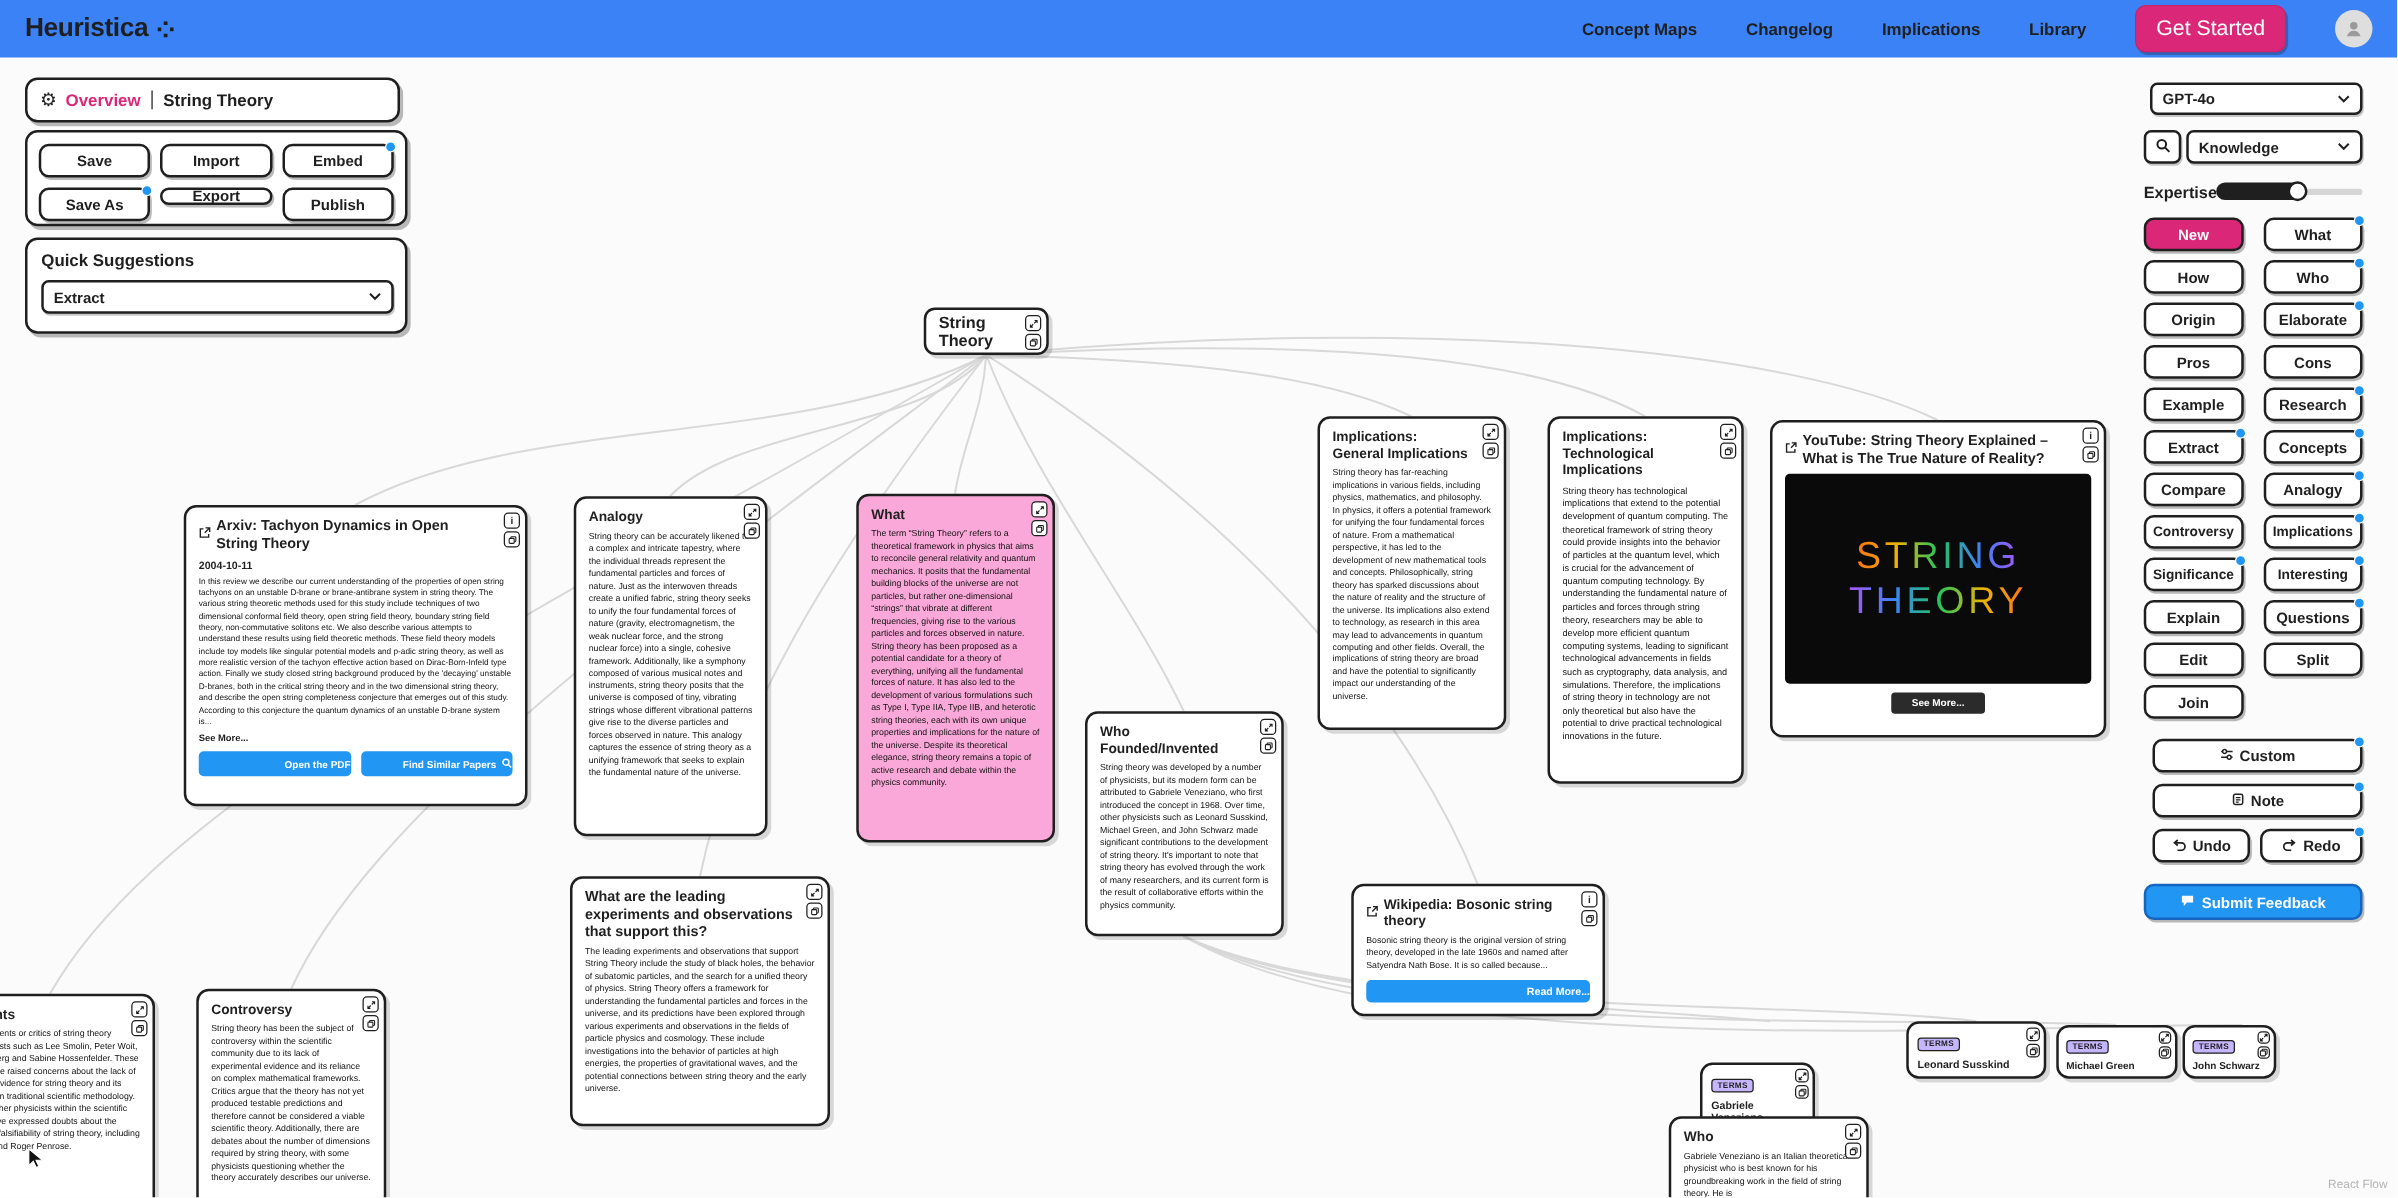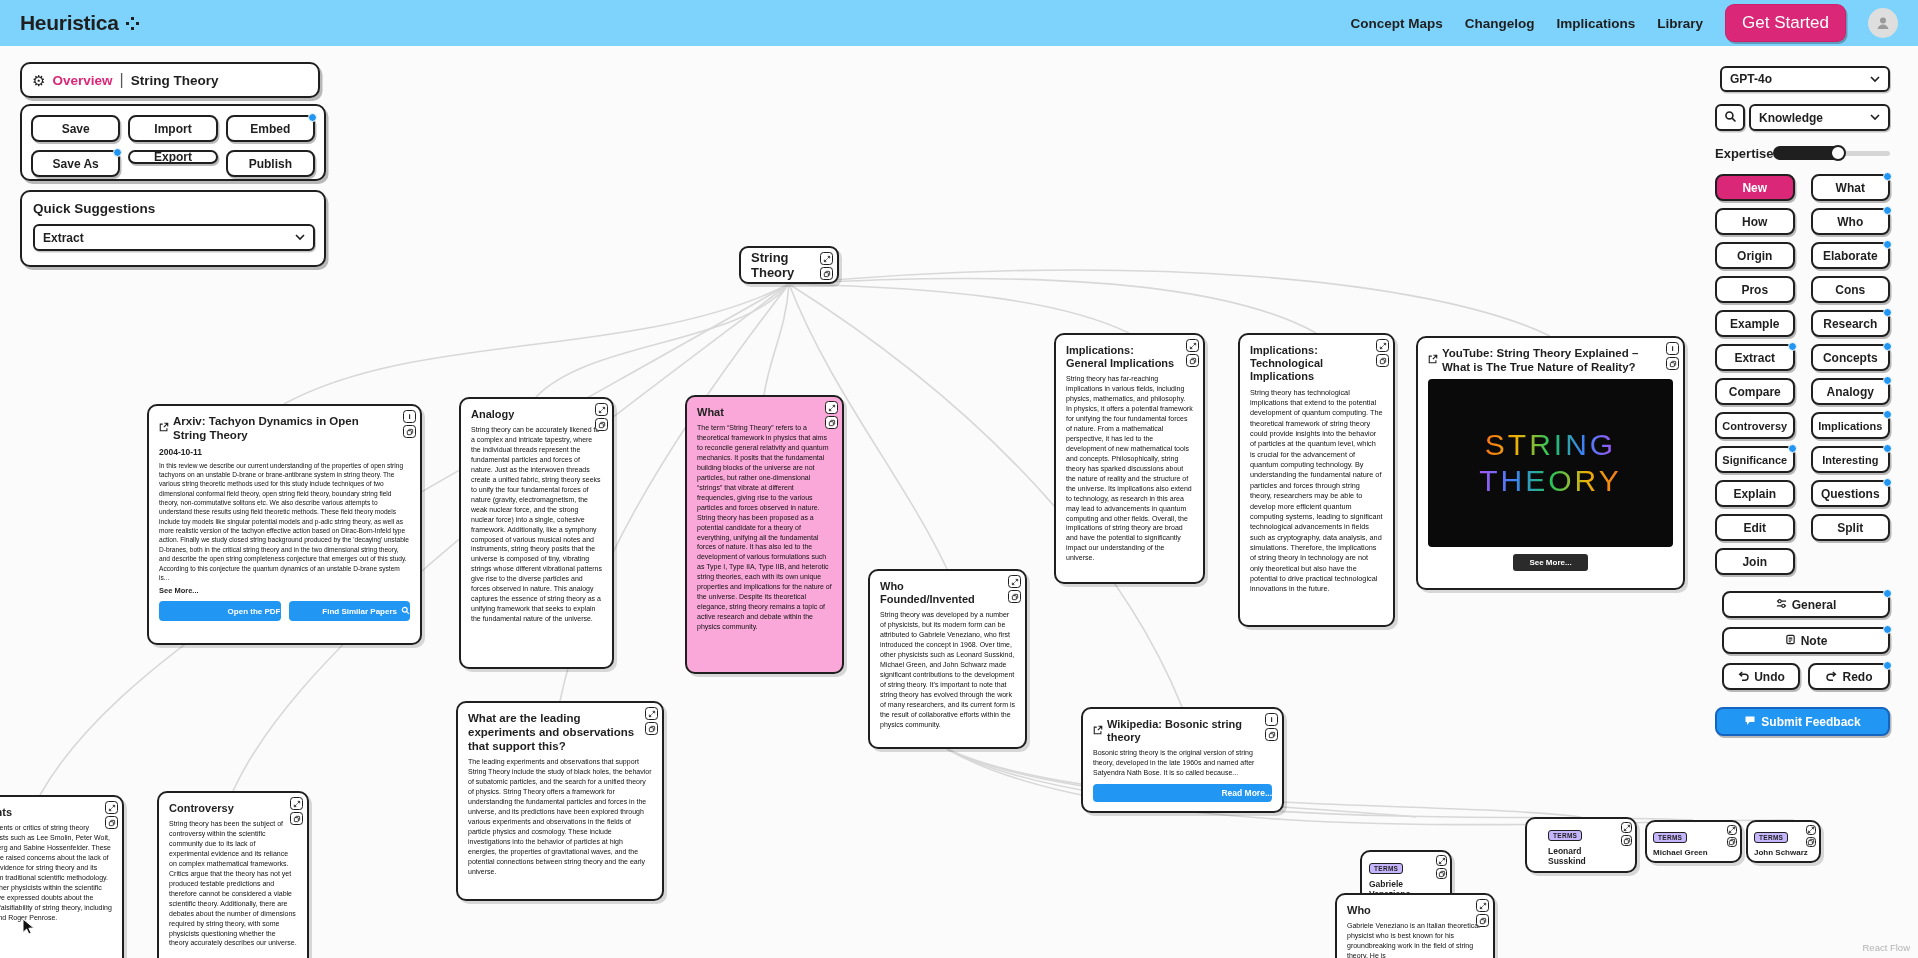--- a/index.html
+++ b/index.html
@@ -9,23 +9,23 @@
     --violet:#c4b5fd;
     --edge:#d8d8d8;
   }
   *{margin:0;padding:0;box-sizing:border-box}
   html,body{width:1918px;height:958px;overflow:hidden;font-family:"Liberation Sans",sans-serif;color:var(--ink);background:#fff}
   #app{position:relative;width:1918px;height:958px;overflow:hidden;background:#fbfbfb}
   #edges{position:absolute;left:0;top:0;z-index:0}
   #edges path{stroke:var(--edge);stroke-width:1.6;fill:none}
 
   
-  nav{position:absolute;top:0;left:0;right:0;height:46px;background:#7dd3fc;display:flex;padding:0 20px;gap:30px;z-index:30}
+  nav{position:absolute;top:0;left:0;right:0;height:46px;background:#3b82f6;display:flex;padding:0 20px;gap:30px;z-index:30}
   .brand{display:flex;align-items:center;gap:7px;font-size:21px;font-weight:800;letter-spacing:-.3px;cursor:pointer}
-  .nav-links{margin-left:auto;display:flex;align-items:center;gap:22px}
+  .nav-links{margin-left:auto;display:flex;align-items:center;gap:39px}
   .nav-link{font-size:13.5px;font-weight:700;cursor:pointer}
   .cta{background:var(--pink);color:#fff;font-weight:400;font-size:17px;padding:8px 16px;border-radius:9px;border:1.5px solid rgba(0,0,0,.08);box-shadow:1.5px 2px 0 rgba(31,31,31,.3);cursor:pointer}
   .avatar{width:30px;height:30px;border-radius:50%;background:#dedede;display:flex;align-items:center;justify-content:center;cursor:pointer}
 
   
   .panel-box{position:absolute;background:#fff;border:2px solid var(--ink);border-radius:10px;box-shadow:2.5px 3px 0 rgba(31,31,31,.3);z-index:20}
   .btn{position:relative;display:flex;align-items:center;justify-content:center;gap:5px;background:#fff;border:2px solid var(--ink);border-radius:8px;font-weight:700;font-size:12px;box-shadow:1.5px 2px 0 rgba(31,31,31,.3);cursor:pointer;color:var(--ink)}
   .btn.active{background:var(--pink);color:#fff}
   .dot{position:absolute;top:-4px;right:-4px;width:9px;height:9px;border-radius:50%;background:var(--blue);border:1.5px solid #fff}
   .selectbox{position:absolute;display:flex;align-items:center;justify-content:space-between;background:#fff;border:2px solid var(--ink);border-radius:6px;font-weight:700;font-size:12px;padding:0 8px;cursor:pointer;z-index:20;box-shadow:1px 1.5px 0 rgba(31,31,31,.25)}
@@ -268,21 +268,21 @@
       </button>
     <span></span>
   </div>
 
   <button class="btn" style="position:absolute;left:1722px;top:591px;width:168px;height:27px;z-index:20">
     <span><svg width="11" height="11" viewBox="0 0 12 12">
           <path d="M1 3.5h10M1 8.5h10" stroke="#1f1f1f" stroke-width="1.4" fill="none"></path>
           <circle cx="4" cy="3.5" r="1.7" fill="#fff" stroke="#1f1f1f" stroke-width="1.3"></circle>
           <circle cx="8" cy="8.5" r="1.7" fill="#fff" stroke="#1f1f1f" stroke-width="1.3"></circle>
         </svg></span>
-    <span>General</span>
+    <span>Custom</span>
     <span class="dot"></span>
   </button>
   <button class="btn" style="position:absolute;left:1722px;top:627px;width:168px;height:27px;z-index:20">
     <span><svg width="11" height="11" viewBox="0 0 12 12">
           <rect x="2" y="1.5" width="8" height="9" rx="1.5" fill="none" stroke="#1f1f1f" stroke-width="1.3"></rect>
           <path d="M4 4.5h4M4 6.5h4M4 8.5h2.5" stroke="#1f1f1f" stroke-width="1.1"></path>
         </svg></span>
     <span>Note</span>
     <span class="dot"></span>
   </button>
@@ -559,21 +559,21 @@
         <span class="mini" style="width:11px;height:11px">
           <svg viewBox="0 0 12 12">
             <rect x="4" y="2" width="6" height="6" rx="1"></rect>
             <rect x="2" y="4" width="6" height="6" rx="1" fill="#fff"></rect>
           </svg>
         </span>
       </div>
     <span class="badge">TERMS</span>
     <div class="term-name">Gabriele Veneziano</div>
   </div>
-  <div class="card" style="left:1525px;top:817px;width:112px;min-height:46px;padding:5px 21px">
+  <div class="card" style="left:1525px;top:817px;width:112px;min-height:46px;padding:5px 7px">
     <div class="ci" style="top:3px;right:3px">
         <span class="mini" style="width:11px;height:11px">
           <svg viewBox="0 0 12 12">
             <path d="M7 2h3v3M2 7v3h3M10 2L6.6 5.4M2 10l3.4-3.4"></path>
           </svg>
         </span>
         <span class="mini" style="width:11px;height:11px">
           <svg viewBox="0 0 12 12">
             <rect x="4" y="2" width="6" height="6" rx="1"></rect>
             <rect x="2" y="4" width="6" height="6" rx="1" fill="#fff"></rect>

